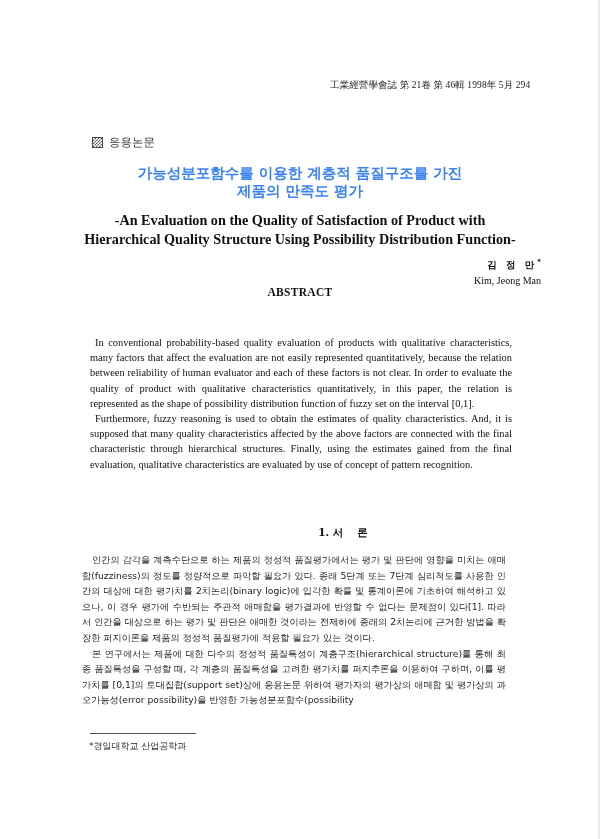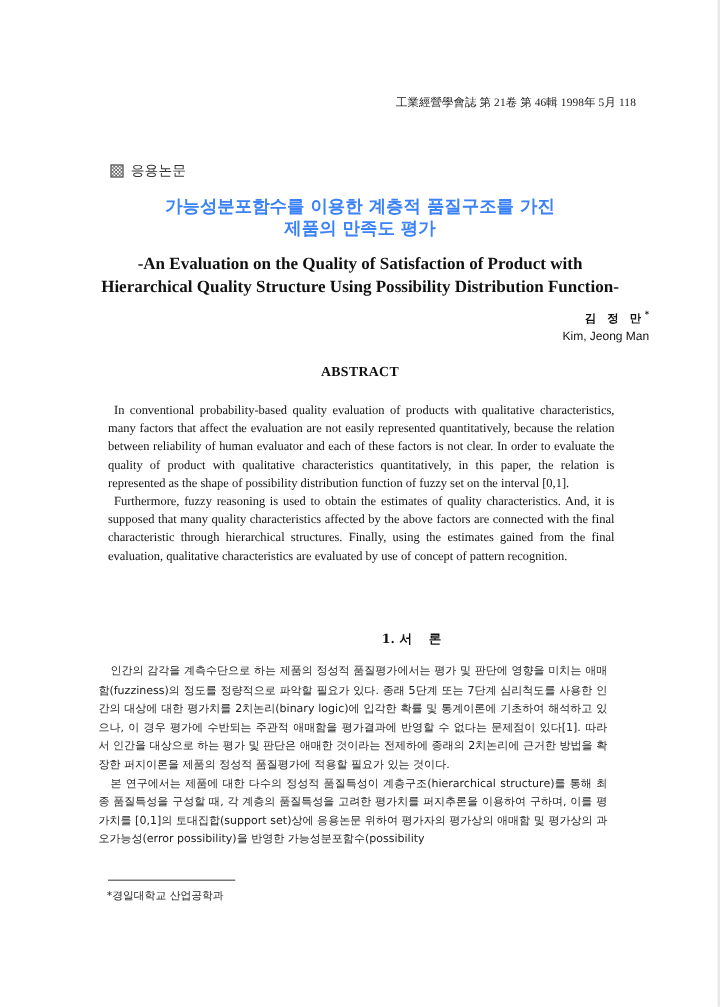--- a/index.html
+++ b/index.html
@@ -6,38 +6,38 @@
     body { width: 600px; height: 839px; position: relative; overflow: hidden; color: #111; font-family: "DejaVu Serif", "Liberation Serif", serif; }
     .page { position: absolute; left: 0; top: 0; width: 600px; height: 839px; background: #fff; }
     .right-edge { position: absolute; right: 0; top: 0; width: 2px; height: 839px; background: #e8e8e8; }
     .running-head { position: absolute; top: 79px; left: 330px; font-family: "Liberation Serif", serif; font-size: 9.5px; letter-spacing: 0.1px; color: #222; white-space: nowrap; }
     .section-label { position: absolute; top: 135px; left: 92px; font-size: 11.5px; color: #333; white-space: nowrap; display: flex; align-items: center; gap: 6px; }
     .checker-icon { display: inline-block; width: 9px; height: 9px; border: 1px solid #444; background-image: linear-gradient(45deg, #555 25%, transparent 25%, transparent 75%, #555 75%), linear-gradient(45deg, #555 25%, transparent 25%, transparent 75%, #555 75%); background-size: 3px 3px; background-position: 0 0, 1.5px 1.5px; }
     .title-ko { position: absolute; top: 164px; left: 0; width: 600px; text-align: center; font-family: "DejaVu Sans", sans-serif; font-weight: bold; font-size: 14.5px; line-height: 18px; color: #3b82f6; }
     .title-en { position: absolute; top: 211px; left: 0; width: 600px; text-align: center; font-family: "Liberation Serif", serif; font-weight: bold; font-size: 14.2px; line-height: 19px; color: #111; }
     .author-ko { position: absolute; top: 258px; right: 59px; font-family: "DejaVu Sans", sans-serif; font-weight: bold; font-size: 9.5px; letter-spacing: 3px; white-space: nowrap; }
     .author-ko sup { font-size: 7px; letter-spacing: 0; }
-    .author-en { position: absolute; top: 275px; right: 59px; font-family: Liberation Sans, sans-serif; font-size: 10px; white-space: nowrap; }
-    .abstract-head { position: absolute; top: 304px; left: 0; width: 600px; text-align: center; font-family: "Liberation Serif", serif; font-weight: bold; font-size: 11.5px; letter-spacing: 0.3px; }
+    .author-en { position: absolute; top: 275px; right: 59px; font-family: Liberation Serif, serif; font-size: 10px; white-space: nowrap; }
+    .abstract-head { position: absolute; top: 286px; left: 0; width: 600px; text-align: center; font-family: "Liberation Serif", serif; font-weight: bold; font-size: 11.5px; letter-spacing: 0.3px; }
     .abstract { position: absolute; top: 335px; left: 90px; width: 422px; font-family: "Liberation Serif", serif; font-size: 10.4px; line-height: 15.2px; text-align: justify; color: #111; }
     .abstract p { margin: 0; text-indent: 5px; text-align: justify; text-align-last: left; }
     .section-head { position: absolute; top: 526px; left: 0; width: 600px; text-align: center; font-family: "DejaVu Serif", serif; font-weight: bold; font-size: 10.5px; margin-left: 43px; }
     .section-head .gap { display: inline-block; width: 14px; }
     .body-ko { position: absolute; top: 552px; left: 82px; width: 424px; font-family: "DejaVu Sans", sans-serif; font-size: 9.2px; line-height: 15.6px; color: #222; text-align: justify; }
     .body-ko p { margin: 0; text-indent: 10px; text-align: justify; text-align-last: left; }
     .footnote-rule { position: absolute; top: 733px; left: 90px; width: 106px; height: 1px; background: #555; }
     .footnote { position: absolute; top: 740px; left: 89px; font-family: "DejaVu Sans", sans-serif; font-size: 9px; color: #222; white-space: nowrap; }
   </style>
 </head>
 <body>
 
 <div class="page">
   <div class="right-edge"></div>
 
-  <div class="running-head">工業經營學會誌 第 21卷 第 46輯 1998年 5月 118</div>
+  <div class="running-head">工業經營學會誌 第 21卷 第 46輯 1998年 5月 294</div>
 
   <div class="section-label">
     <span class="checker-icon"></span>
     <span>응용논문</span>
   </div>
 
   <div class="title-ko">
     <div>가능성분포함수를 이용한 계층적 품질구조를 가진</div>
     <div>제품의 만족도 평가</div>
   </div>

